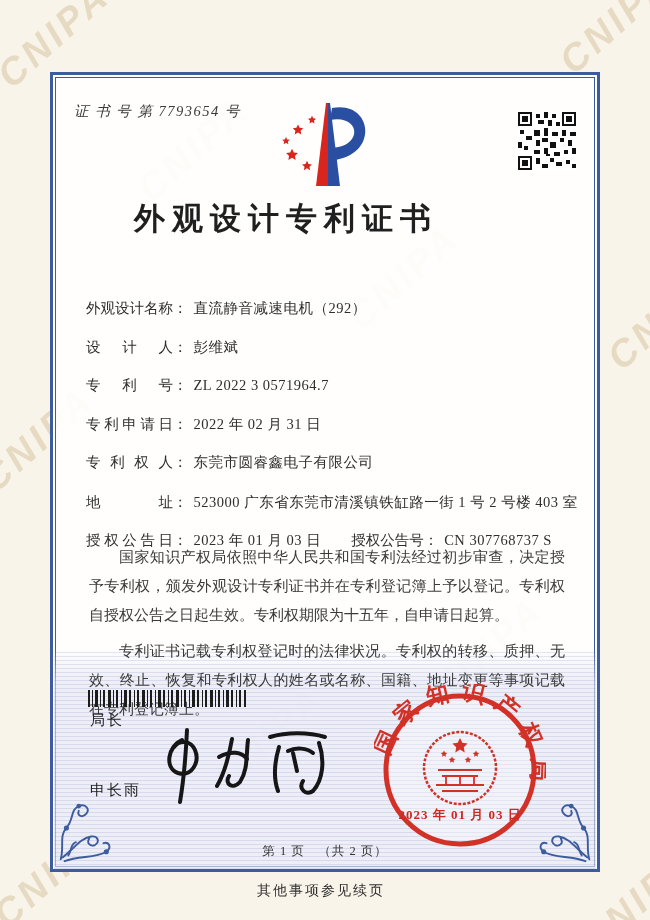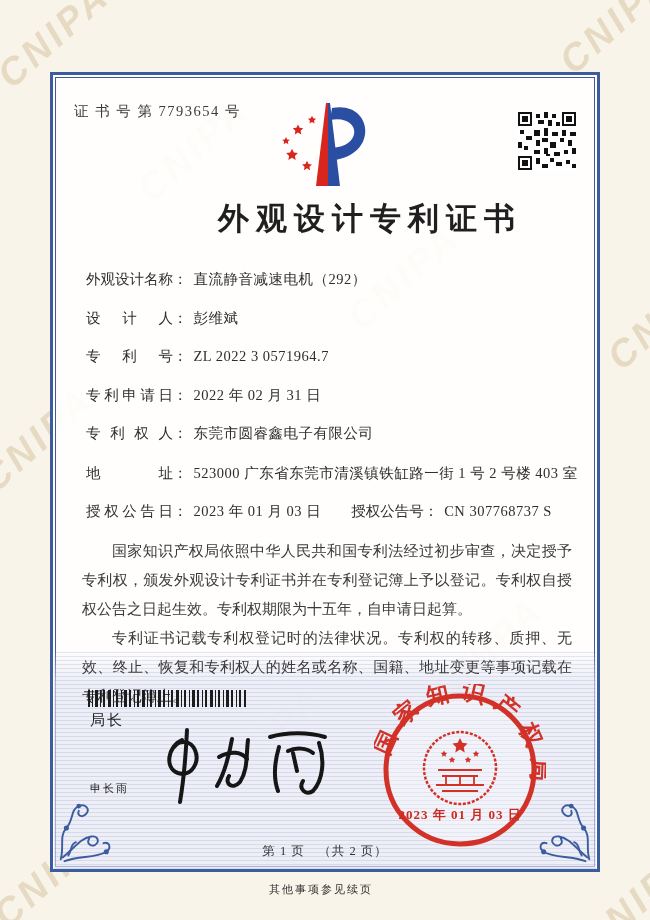--- a/index.html
+++ b/index.html
@@ -31,72 +31,72 @@
     background:
       repeating-linear-gradient(0deg, rgba(124,134,196,.20) 0 1px, rgba(0,0,0,0) 1px 4px),
       linear-gradient(180deg, rgba(226,228,242,0) 0%, rgba(226,228,242,.62) 15%, rgba(226,228,242,.62) 100%);
   }
   .flourish{position:absolute;z-index:3;width:76px;height:78px;}
   .fl-left{left:55px;top:788px;}
   .fl-right{left:519px;top:788px;transform:scaleX(-1);}
   
   .cert-no{
     position:absolute;z-index:4;left:74px;top:102px;
-    font-size:14.5px;letter-spacing:1.5px;color:#3a3a3a;white-space:nowrap;
+    font-size:14.5px;letter-spacing:1.5px;color:#3a3a3a;white-space:nowrap;font-style:italic;
   }
   .qr{position:absolute;z-index:4;left:518px;top:112px;width:58px;height:58px;}
   .logo{position:absolute;z-index:4;left:266px;top:98px;width:124px;height:96px;}
   .doc-title{
     position:absolute;z-index:4;left:50px;top:198px;width:472px;
-    text-align:right;font-size:31px;font-weight:bold;color:#1f1f1f;
+    text-align:center;font-size:31px;font-weight:bold;color:#1f1f1f;
     letter-spacing:7px;white-space:nowrap;
   }
   
   .frow{
     position:absolute;z-index:4;left:86px;
     font-size:14.5px;color:#2e2e2e;white-space:nowrap;
   }
   .flabel{
     display:inline-block;width:87px;
-    text-align:justify;text-align-last:justify;
+    text-align:justify;text-align-last:justify;margin-top:29px;
   }
   .fcolon{display:inline-block;}
   .fval{margin-left:6px;letter-spacing:.5px;}
   .fpair2{margin-left:30px;text-align:center;}
   
   .body-text{
     position:absolute;z-index:4;left:82px;top:537px;width:490px;
     font-size:15px;line-height:29px;color:#3a3a3a;
     text-align:justify;
   }
-  .body-text p{margin:0;text-indent:2em;}
+  .body-text p{margin:7px;text-indent:2em;font-family:Liberation Mono, monospace;}
   
   .barcode{position:absolute;z-index:4;left:88px;top:690px;width:158px;height:17px;}
   .sig-title{
     position:absolute;z-index:4;left:90px;top:711px;
     font-family:"Liberation Sans", sans-serif;font-size:15px;color:#222;letter-spacing:2px;
   }
   .sig-name{
     position:absolute;z-index:4;left:90px;top:781px;
-    font-family:"Liberation Sans", sans-serif;font-size:11px;color:#222;letter-spacing:2px;
+    font-family:"Liberation Sans", sans-serif;font-size:15px;color:#222;letter-spacing:2px;
   }
   .signature{position:absolute;z-index:4;left:158px;top:726px;width:185px;height:82px;}
   .seal{position:absolute;z-index:5;left:374px;top:684px;width:172px;height:172px;}
   .seal-date{
     position:absolute;z-index:6;left:374px;top:806px;width:172px;
     text-align:center;font-size:13px;font-weight:bold;color:#cc2a20;
     letter-spacing:1px;white-space:nowrap;
   }
   .page-num{
     position:absolute;z-index:4;left:50px;top:843px;width:550px;
     text-align:center;font-size:12.5px;letter-spacing:1px;color:#333;
   }
   .cont-note{
     position:absolute;z-index:4;left:0;top:882px;width:642px;
-    text-align:center;font-size:11px;letter-spacing:2px;color:#2f2f2f;
+    text-align:center;font-size:14px;letter-spacing:2px;color:#2f2f2f;
   }
 </style>
 </head>
 <body>
 
 <div>
   <span class="wm" style="left:-14px;top:14px">CNIPA</span>
   <span class="wm" style="left:548px;top:0px">CNIPA</span>
   <span class="wm" style="left:-30px;top:418px">CNIPA</span>
   <span class="wm" style="left:596px;top:296px">CNIPA</span>

